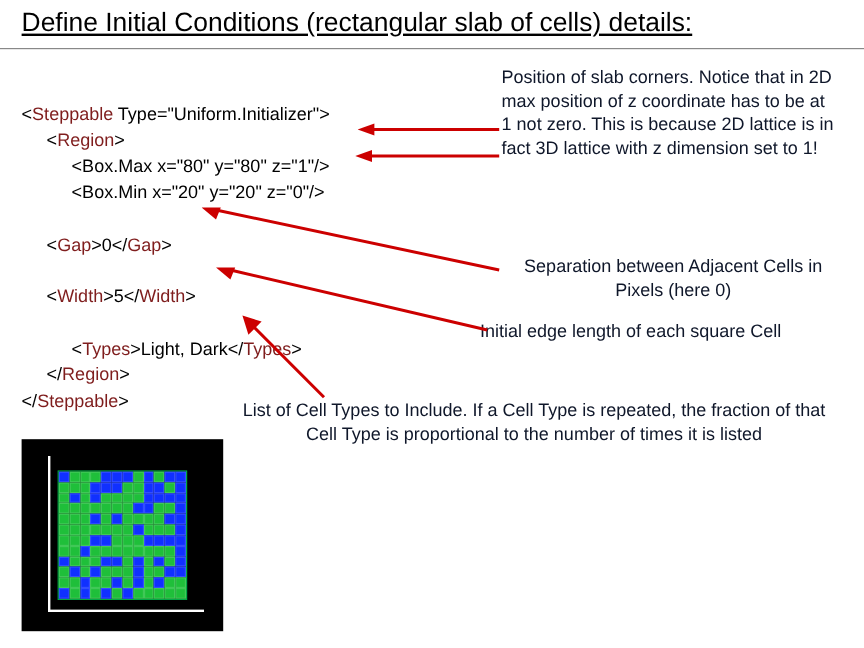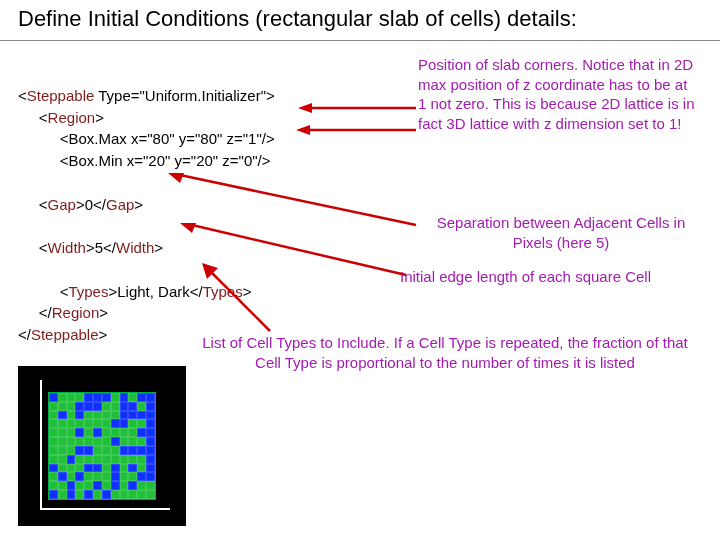--- a/index.html
+++ b/index.html
@@ -8,20 +8,21 @@
     height: 540px;
     background: #fff;
     font-family: Arial, Helvetica, sans-serif;
     position: relative;
     overflow: hidden;
   }
   .title-bar {
     padding: 6px 18px 8px 18px;
     font-size: 22px;
     color: #000;
+    text-decoration: underline;
     border-bottom: 1px solid #888;
   }
   .main {
     position: relative;
     width: 100%;
     height: 490px;
   }
   .code {
     position: absolute;
     left: 18px;
@@ -29,21 +30,21 @@
     font-size: 15px;
     line-height: 1.45;
     font-family: Arial, Helvetica, sans-serif;
     white-space: pre;
   }
   .tag { color: #7f1d1d; }
   .note {
     position: absolute;
     font-size: 15px;
     line-height: 1.3;
-    color: #a21caf;
+    color: #0f172a;
   }
   .note1 { left: 418px; top: 14px; width: 280px; }
   .note2 { left: 416px; top: 172px; width: 290px; text-align: center; }
   .note3 { left: 400px; top: 226px; width: 300px; }
   .note4 { left: 190px; top: 292px; width: 510px; text-align: center; }
   .sim-image {
     position: absolute;
     left: 18px;
     top: 325px;
     width: 168px;
@@ -98,21 +99,21 @@
 <span><span>     &lt;</span><span class="tag">Gap</span><span>&gt;0&lt;/</span><span class="tag">Gap</span><span>&gt;</span></span>
 
 <span><span>     &lt;</span><span class="tag">Width</span><span>&gt;5&lt;/</span><span class="tag">Width</span><span>&gt;</span></span>
 
 <span><span>          &lt;</span><span class="tag">Types</span><span>&gt;Light, Dark&lt;/</span><span class="tag">Types</span><span>&gt;</span></span>
 <span><span>     &lt;/</span><span class="tag">Region</span><span>&gt;</span></span>
 <span><span>&lt;/</span><span class="tag">Steppable</span><span>&gt;</span></span>
   </div>
 
   <div class="note note1">Position of slab corners. Notice that in 2D max position of z coordinate has to be at 1 not zero. This is because 2D lattice is in fact 3D lattice with z dimension set to 1!</div>
-  <div class="note note2">Separation between Adjacent Cells in Pixels (here 5)</div>
+  <div class="note note2">Separation between Adjacent Cells in Pixels (here 0)</div>
   <div class="note note4">List of Cell Types to Include. If a Cell Type is repeated, the fraction of that Cell Type is proportional to the number of times it is listed</div>
   <div class="note note3">Initial edge length of  each square Cell</div>
 
   <svg class="arrow" style="left:298px; top:60px; width:120px; height:14px;">
     <line x1="118" y1="7" x2="12" y2="7"></line>
     <polygon points="0,7 14,2 14,12"></polygon>
   </svg>
   <svg class="arrow" style="left:296px; top:82px; width:122px; height:14px;">
     <line x1="120" y1="7" x2="12" y2="7"></line>
     <polygon points="0,7 14,2 14,12"></polygon>

